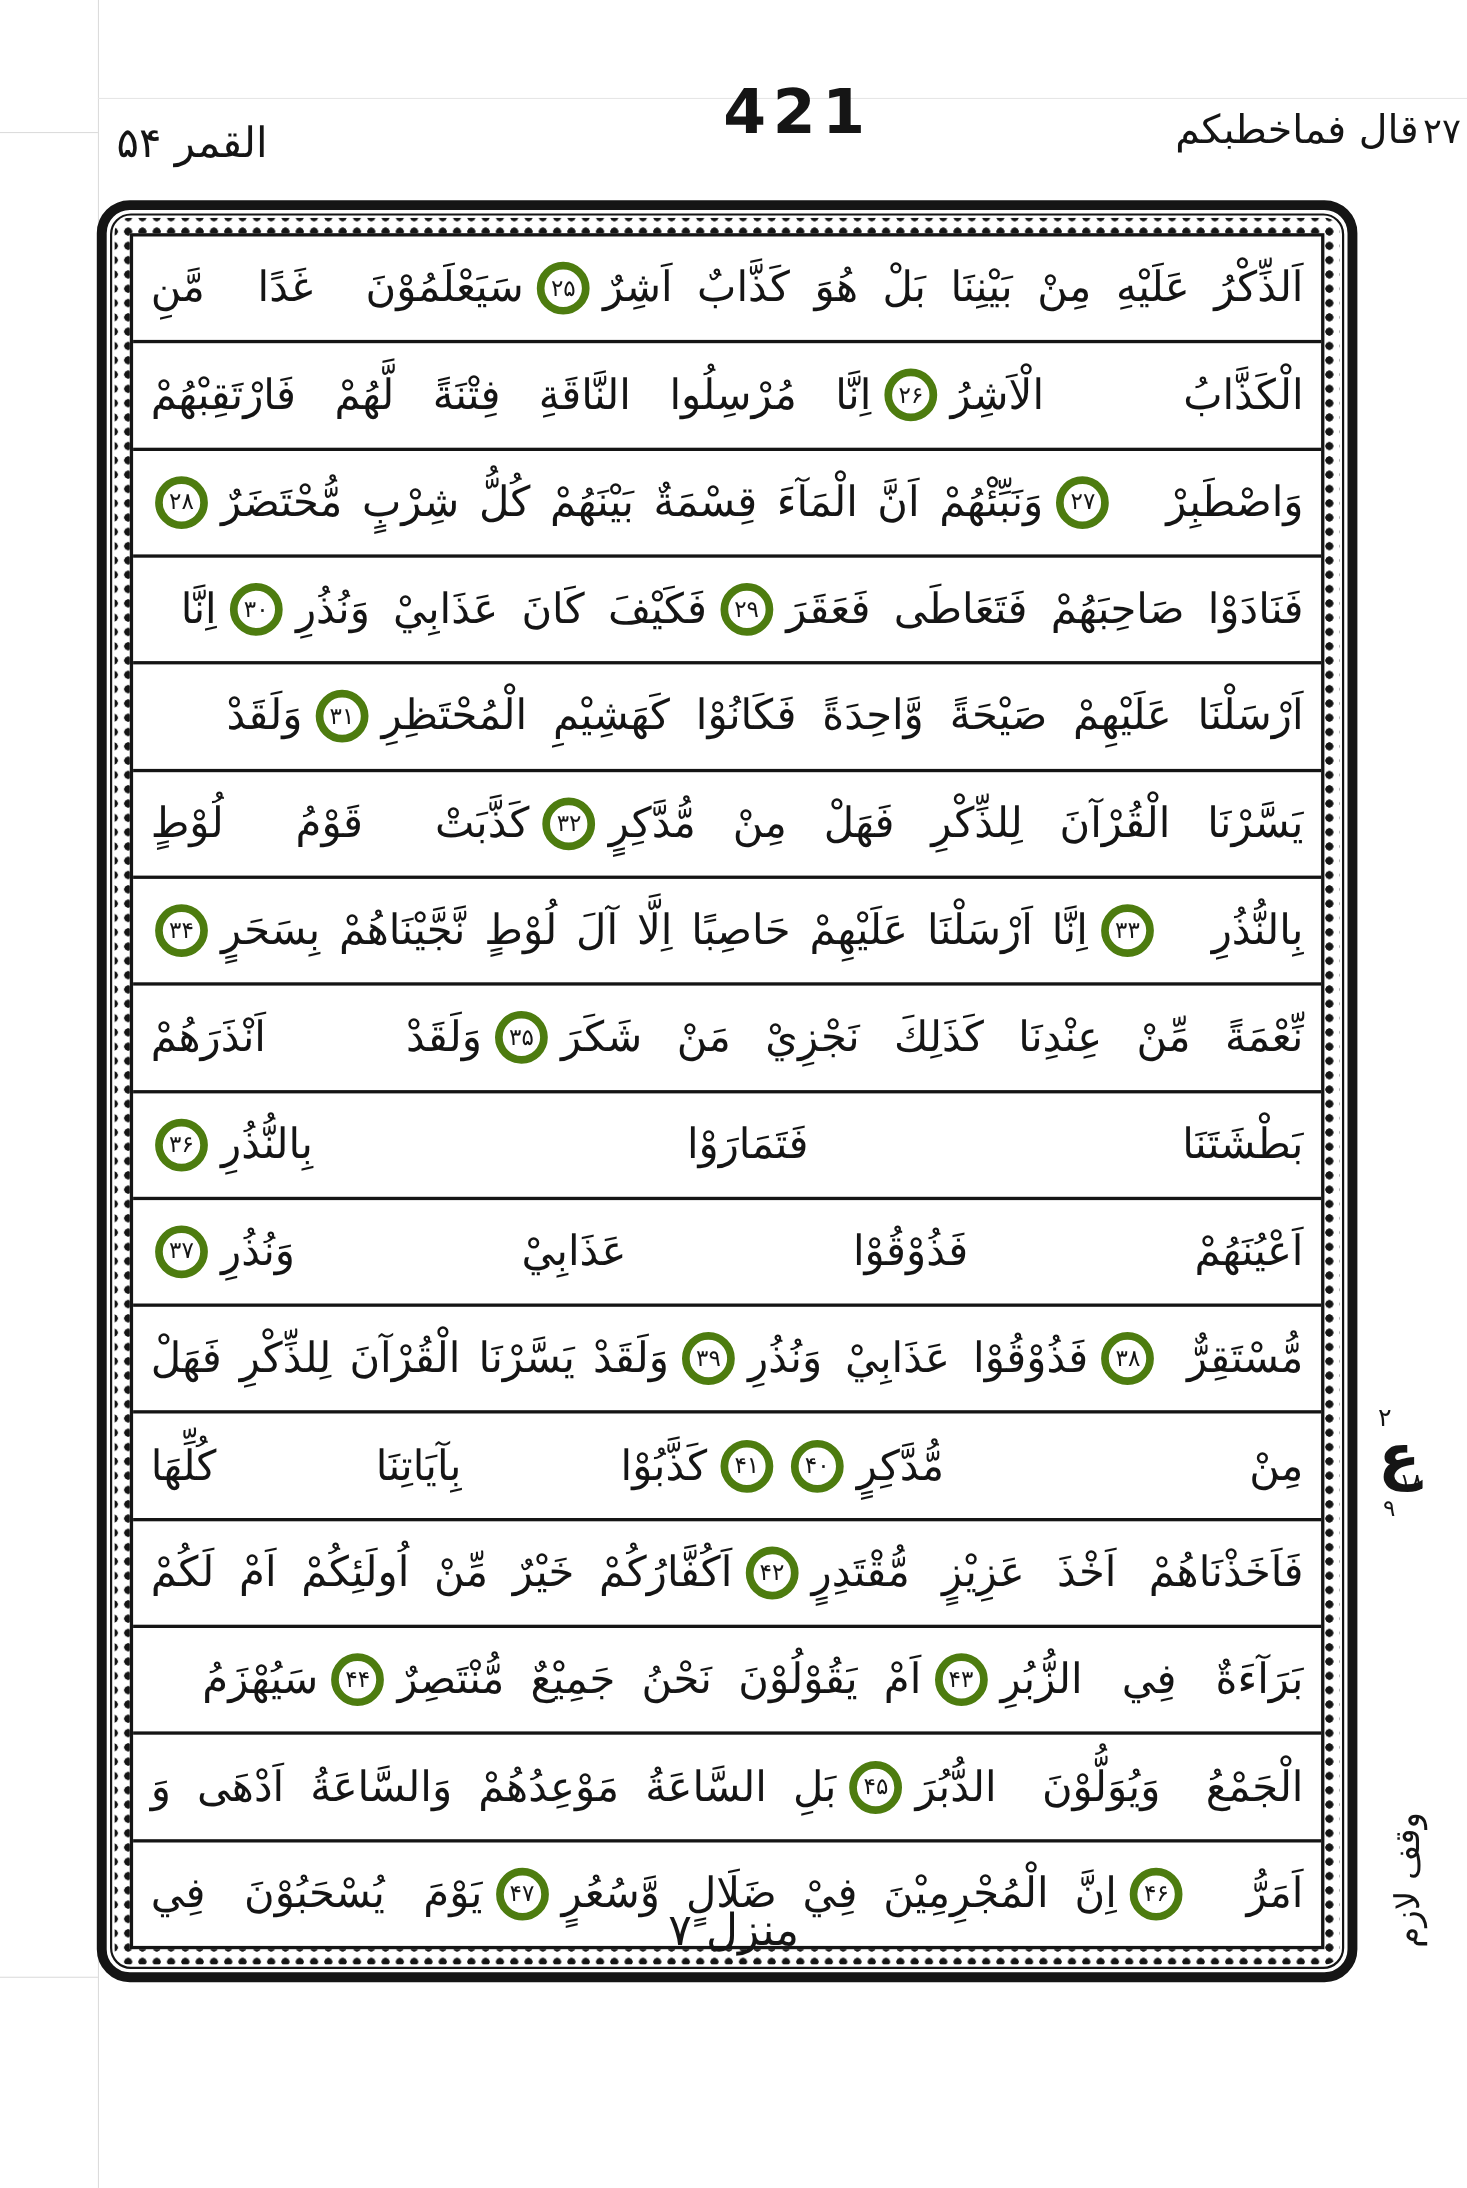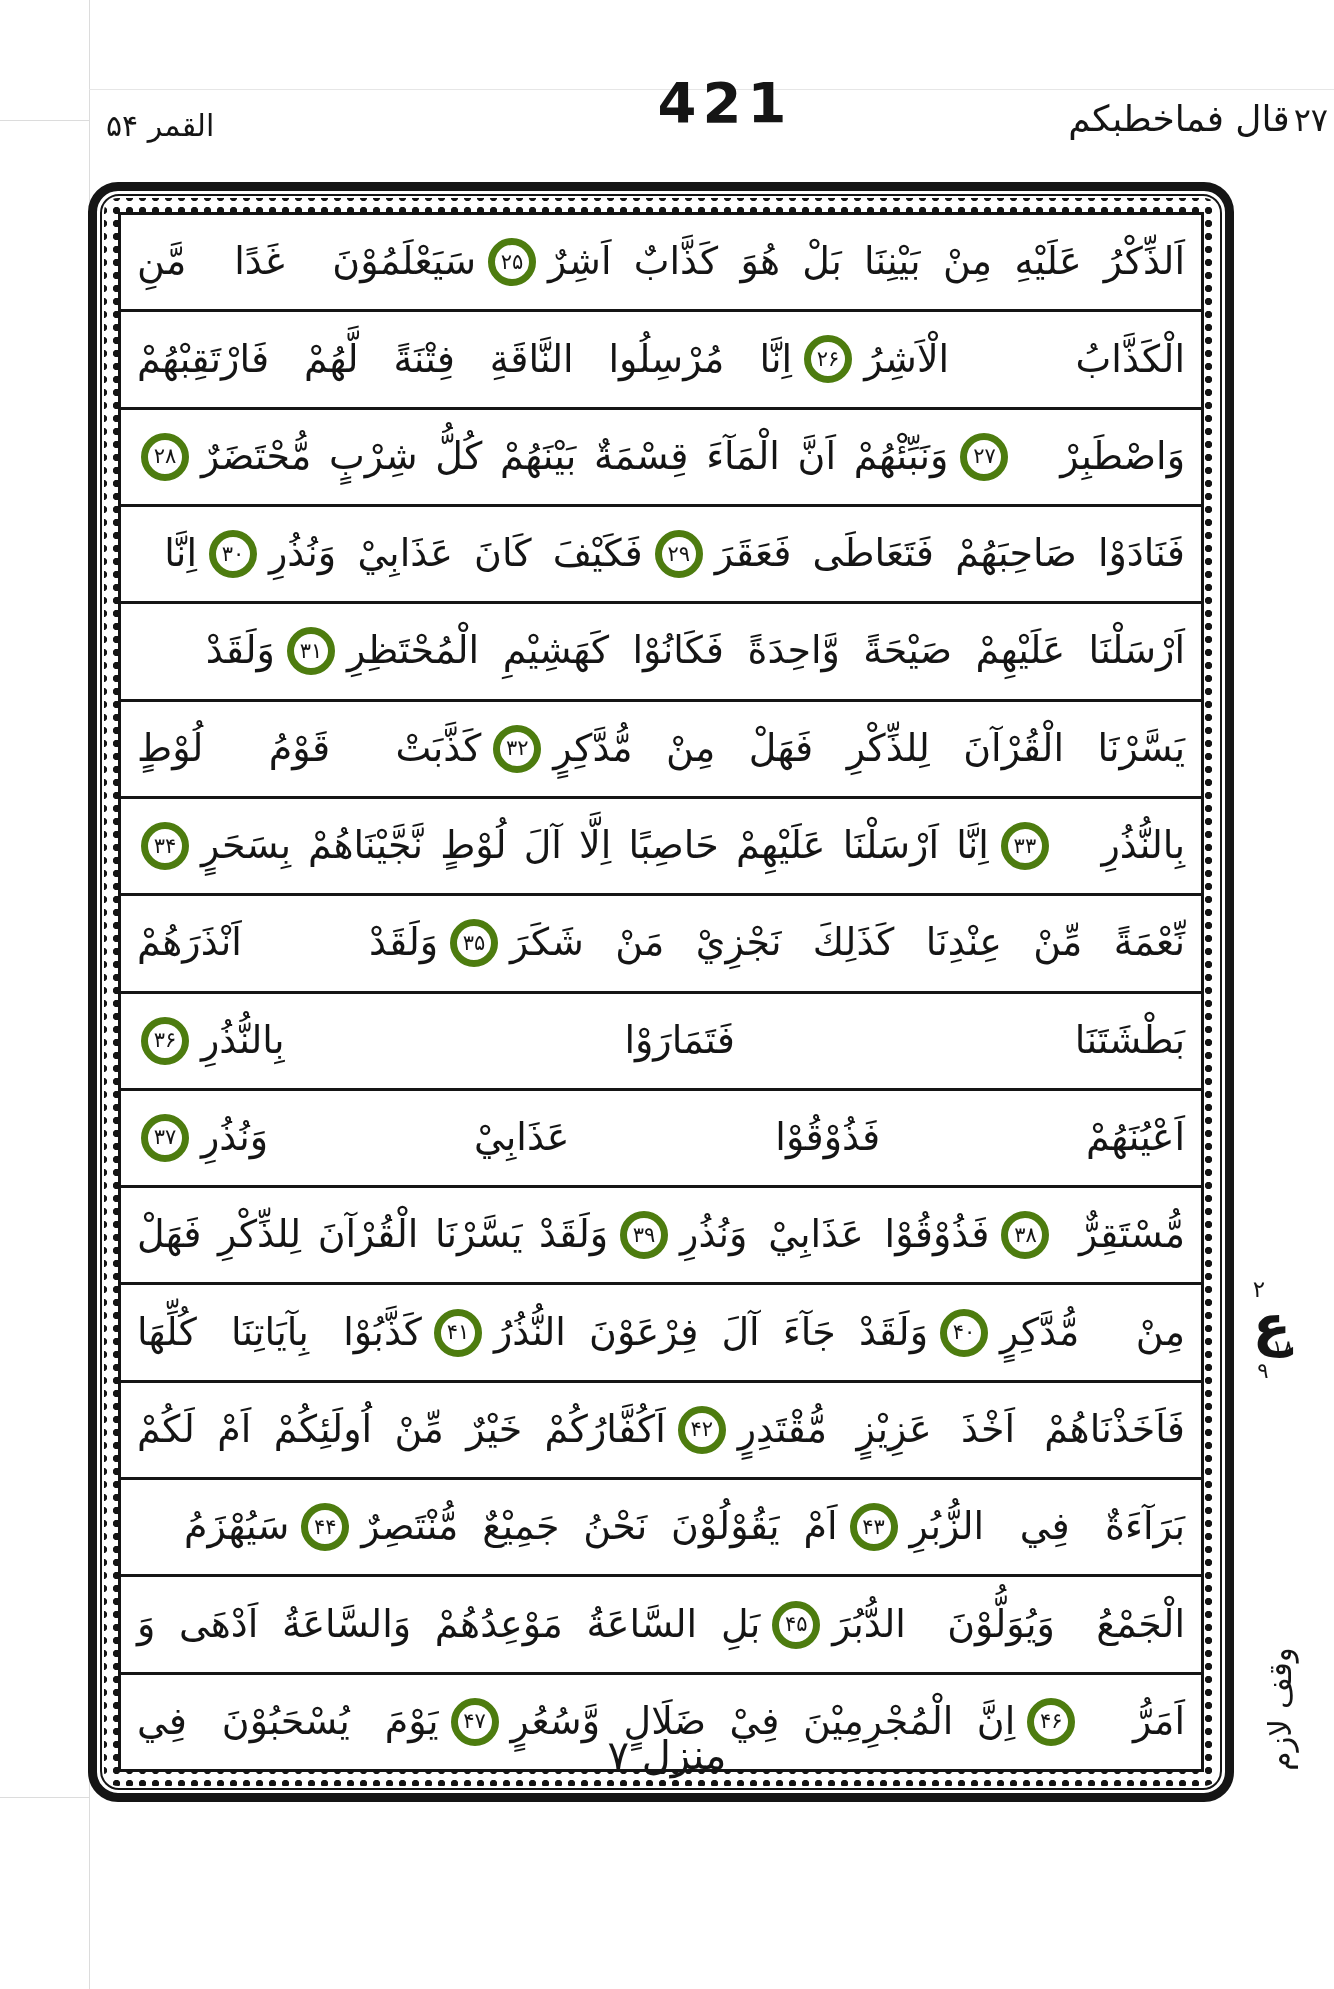--- a/index.html
+++ b/index.html
@@ -7,21 +7,21 @@
     position:relative;width:1334px;height:1989px;background:#ffffff;
     font-family:"DejaVu Sans",sans-serif;color:#151515;overflow:hidden;direction:rtl;
   }
   
   .edge-v{position:absolute;left:89px;top:0;width:1px;height:1989px;background:#dcdcdc;}
   .edge-h-right{position:absolute;left:89px;top:89px;width:1245px;height:1px;background:#e6e6e6;}
   .edge-h-left{position:absolute;left:0;top:120px;width:89px;height:1px;background:#dcdcdc;}
   .edge-h-botleft{position:absolute;left:0;top:1797px;width:89px;height:1px;background:#dcdcdc;}
 
   
-  .hdr-left{position:absolute;left:106px;top:108px;width:170px;font-size:30px;line-height:1.2;text-align:left;direction:rtl;}
+  .hdr-left{position:absolute;left:106px;top:108px;width:170px;font-size:38px;line-height:1.2;text-align:left;direction:rtl;}
   .hdr-center{position:absolute;left:600px;top:70px;width:250px;text-align:center;font-size:56px;font-weight:bold;letter-spacing:6px;direction:ltr;}
   .hdr-right{position:absolute;left:1058px;top:97px;width:270px;display:flex;direction:ltr;justify-content:flex-end;align-items:baseline;gap:4px;font-size:36px;line-height:1.2;}
   .hdr-right .num{font-size:32px;}
 
   
   .frame{
     position:absolute;left:88px;top:182px;width:1146px;height:1620px;box-sizing:border-box;
     border:9px solid #151515;border-radius:30px;background:#fff;padding:3px;
   }
   .frame-line{width:100%;height:100%;box-sizing:border-box;border:2px solid #151515;border-radius:19px;padding:2px;}
@@ -137,21 +137,20 @@
             <div class="qrow">
               <span class="qt">مُّسْتَقِرٌّ</span>
               <span class="aya">۳۸</span>
               <span class="qt">فَذُوْقُوْا عَذَابِيْ وَنُذُرِ</span>
               <span class="aya">۳۹</span>
               <span class="qt">وَلَقَدْ يَسَّرْنَا الْقُرْآنَ لِلذِّكْرِ فَهَلْ</span>
             </div>
             <div class="qrow">
               <span class="qt">مِنْ مُّدَّكِرٍ</span>
               <span class="aya">۴۰</span>
-              <span class="qt">وَلَقَدْ جَآءَ آلَ فِرْعَوْنَ النُّذُرُ</span>
               <span class="aya">۴۱</span>
               <span class="qt">كَذَّبُوْا بِآيَاتِنَا كُلِّهَا</span>
             </div>
             <div class="qrow">
               <span class="qt">فَاَخَذْنَاهُمْ اَخْذَ عَزِيْزٍ مُّقْتَدِرٍ</span>
               <span class="aya">۴۲</span>
               <span class="qt">اَكُفَّارُكُمْ خَيْرٌ مِّنْ اُولَئِكُمْ اَمْ لَكُمْ</span>
             </div>
             <div class="qrow">
               <span class="qt">بَرَآءَةٌ فِي الزُّبُرِ</span>

